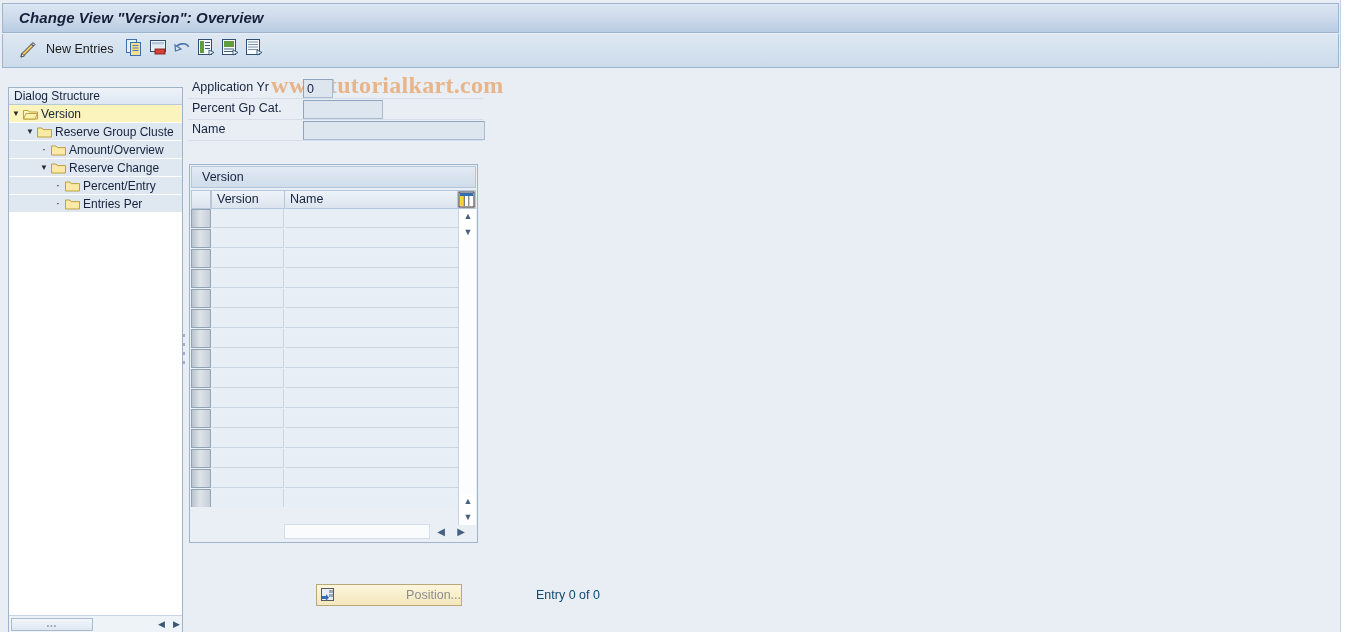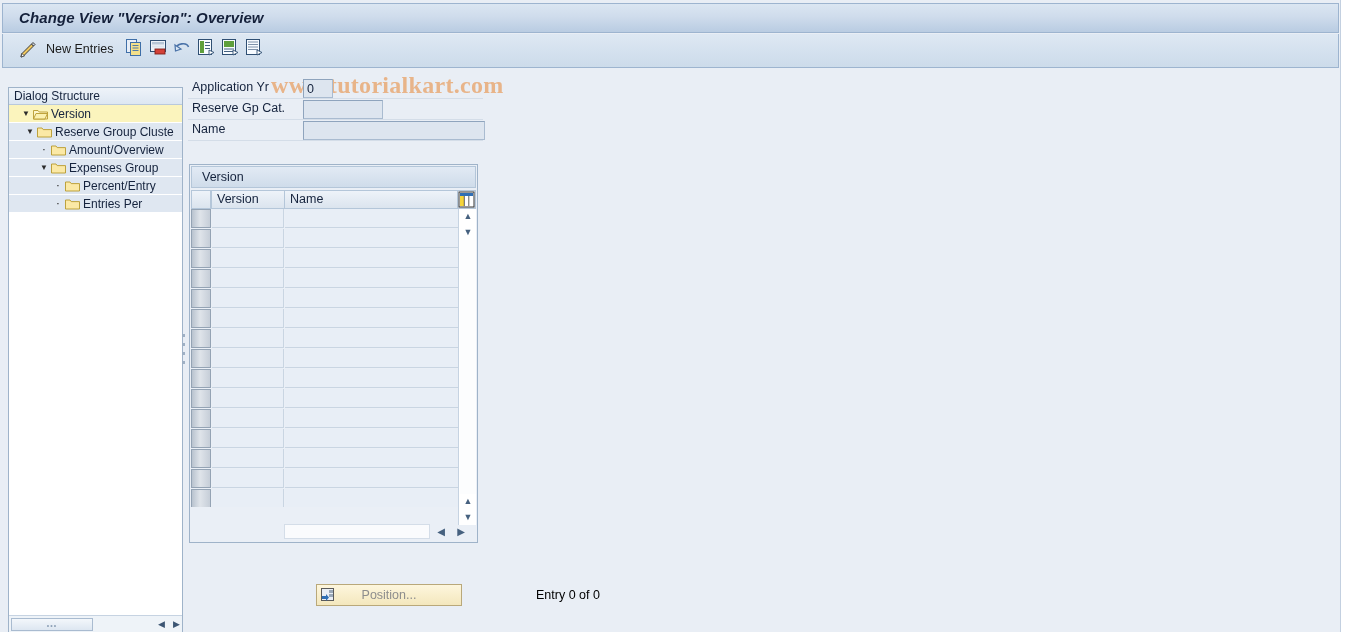--- a/index.html
+++ b/index.html
@@ -82,21 +82,21 @@
     background: #ffffff;
   }
   .trow {
     position: relative; height: 18px; line-height: 18px;
     white-space: nowrap; overflow: hidden;
     font-size: 12px; color: #15233d;
     background: #dfe7f1;
     border-bottom: 1px solid #ffffff;
     box-sizing: border-box;
   }
-  .trow.sel { background: #fbf4bd; padding-left: 10px; }
+  .trow.sel { background: #fbf4bd; }
   .trow.plain { background: #eaeff6; }
   .twist {
     display: inline-block; width: 14px; text-align: center;
     font-size: 8px; color: #2b2b2b; vertical-align: top;
   }
   .bullet {
     display: inline-block; width: 14px; text-align: center;
     font-size: 13px; color: #333; vertical-align: top; line-height: 16px;
   }
   .folder {
@@ -258,30 +258,30 @@
   }
 
   
   .pos-button {
     position: absolute; left: 316px; top: 584px;
     width: 146px; height: 22px;
     background: linear-gradient(to bottom,#fdf6dd,#f3e7bd);
     border: 1px solid #b9a87a;
     box-sizing: border-box;
     font-size: 12.5px; color: #8d8d8d;
-    line-height: 20px; text-align: center;
+    line-height: 20px; text-align: right;
     cursor: default;
   }
   .pos-icon {
     position: absolute; left: 3px; top: 2px;
     width: 16px; height: 16px;
   }
   .entry-status {
     position: absolute; left: 536px; top: 588px;
-    font-size: 12.5px; color: #000000; white-space: nowrap;
+    font-size: 12.5px; color: #0c4a6e; white-space: nowrap;
   }
 
   .svgico { display: block; }
 </style>
 </head>
 <body>
 
 <div id="app">
 
   <div class="titlebar">
@@ -369,21 +369,21 @@
               <path d="M0.5 11 L3 5.5 L14.5 5.5 L12 11 Z" fill="#fbf1b0" stroke="#b89a2e" stroke-width="0.9"></path>
             </svg></span><span class="tlabel">Version</span></div>
         <div class="trow"><span class="twist"></span><span class="twist">▼</span><span class="folder"><svg width="15" height="12" viewBox="0 0 15 12">
               <path d="M0.5 2 L5 2 L6.2 3.6 L14.5 3.6 L14.5 11 L0.5 11 Z" fill="#fbe9a6" stroke="#b89a2e" stroke-width="0.9"></path>
             </svg></span><span class="tlabel">Reserve Group Cluste</span></div>
         <div class="trow"><span class="twist"></span><span class="twist"></span><span class="bullet">·</span><span class="folder"><svg width="15" height="12" viewBox="0 0 15 12">
               <path d="M0.5 2 L5 2 L6.2 3.6 L14.5 3.6 L14.5 11 L0.5 11 Z" fill="#fbe9a6" stroke="#b89a2e" stroke-width="0.9"></path>
             </svg></span><span class="tlabel">Amount/Overview</span></div>
         <div class="trow"><span class="twist"></span><span class="twist"></span><span class="twist">▼</span><span class="folder"><svg width="15" height="12" viewBox="0 0 15 12">
               <path d="M0.5 2 L5 2 L6.2 3.6 L14.5 3.6 L14.5 11 L0.5 11 Z" fill="#fbe9a6" stroke="#b89a2e" stroke-width="0.9"></path>
-            </svg></span><span class="tlabel">Expenses Group</span></div>
+            </svg></span><span class="tlabel">Reserve Change</span></div>
         <div class="trow"><span class="twist"></span><span class="twist"></span><span class="twist"></span><span class="bullet">·</span><span class="folder"><svg width="15" height="12" viewBox="0 0 15 12">
               <path d="M0.5 2 L5 2 L6.2 3.6 L14.5 3.6 L14.5 11 L0.5 11 Z" fill="#fbe9a6" stroke="#b89a2e" stroke-width="0.9"></path>
             </svg></span><span class="tlabel">Percent/Entry</span></div>
         <div class="trow"><span class="twist"></span><span class="twist"></span><span class="twist"></span><span class="bullet">·</span><span class="folder"><svg width="15" height="12" viewBox="0 0 15 12">
               <path d="M0.5 2 L5 2 L6.2 3.6 L14.5 3.6 L14.5 11 L0.5 11 Z" fill="#fbe9a6" stroke="#b89a2e" stroke-width="0.9"></path>
             </svg></span><span class="tlabel">Entries Per</span></div>
         <div class="trow plain" style="background: rgb(255, 255, 255); border-bottom: none;"></div>
         <div class="trow plain" style="background: rgb(255, 255, 255); border-bottom: none;"></div>
         <div class="trow plain" style="background: rgb(255, 255, 255); border-bottom: none;"></div>
         <div class="trow plain" style="background: rgb(255, 255, 255); border-bottom: none;"></div>
@@ -425,21 +425,21 @@
     </div>
   </div>
 
   <div class="form" id="form-rows">
       <div class="frow">
         <span class="flabel">Application Yr</span>
         <input class="finput" style="left: 115px; width: 30px;" placeholder="" value="0">
         <span class="frow-sep"></span>
       </div>
       <div class="frow">
-        <span class="flabel">Reserve Gp Cat.</span>
+        <span class="flabel">Percent Gp Cat.</span>
         <input class="finput" style="left: 115px; width: 80px;" placeholder="">
         <span class="frow-sep"></span>
       </div>
       <div class="frow">
         <span class="flabel">Name</span>
         <input class="finput" style="left: 115px; width: 182px;" placeholder="">
         <span class="frow-sep"></span>
       </div>
     </div>
 

